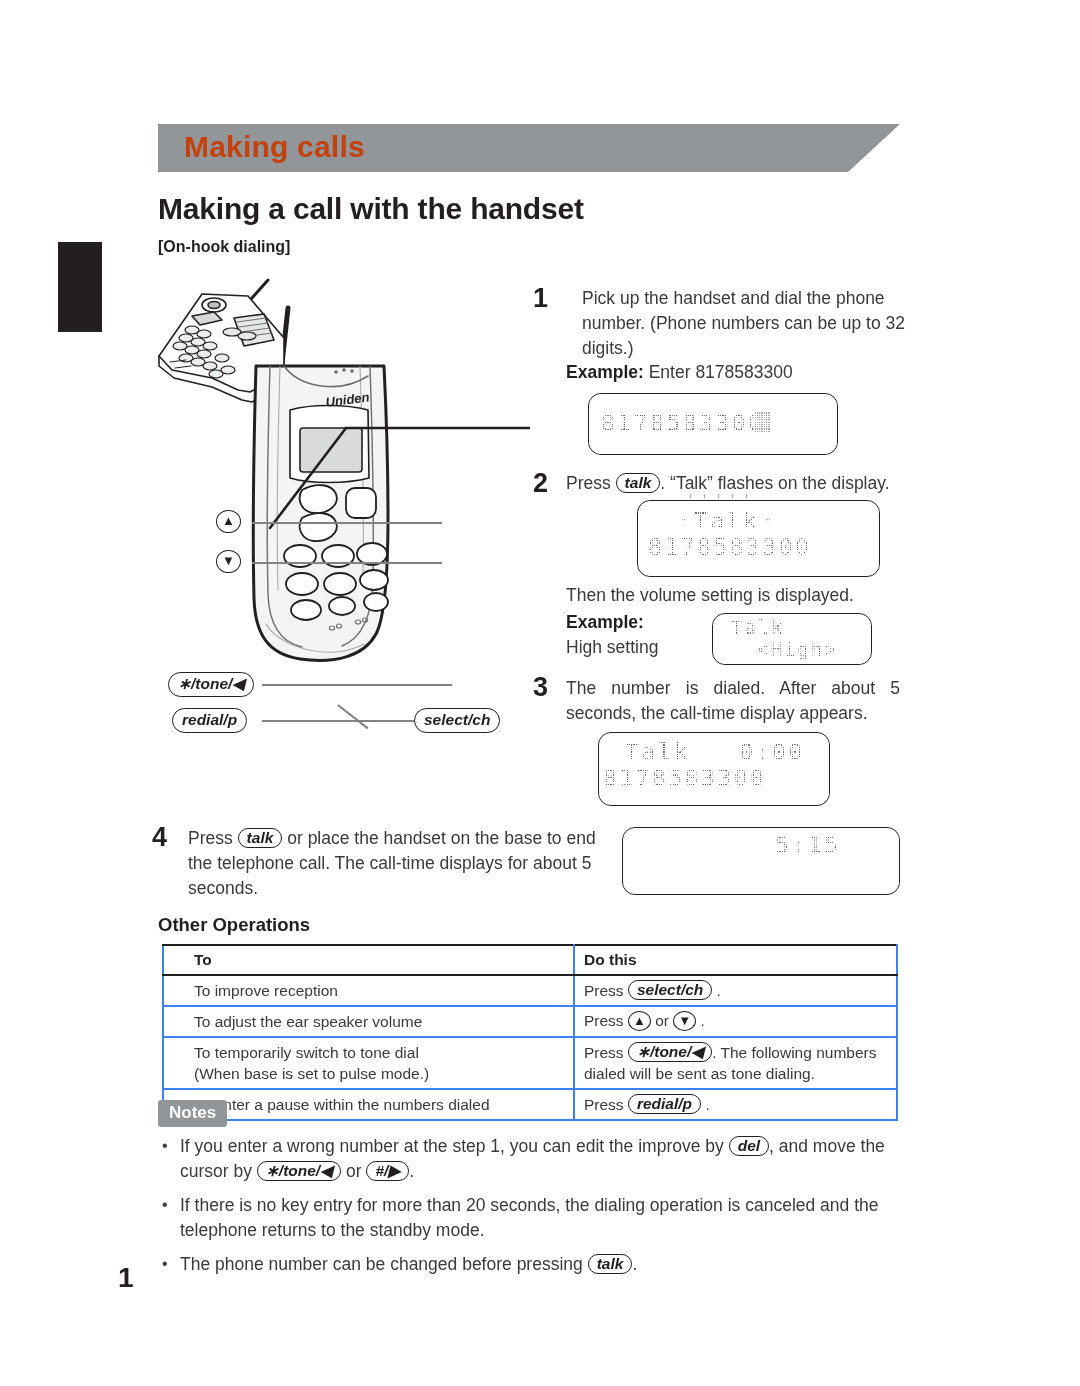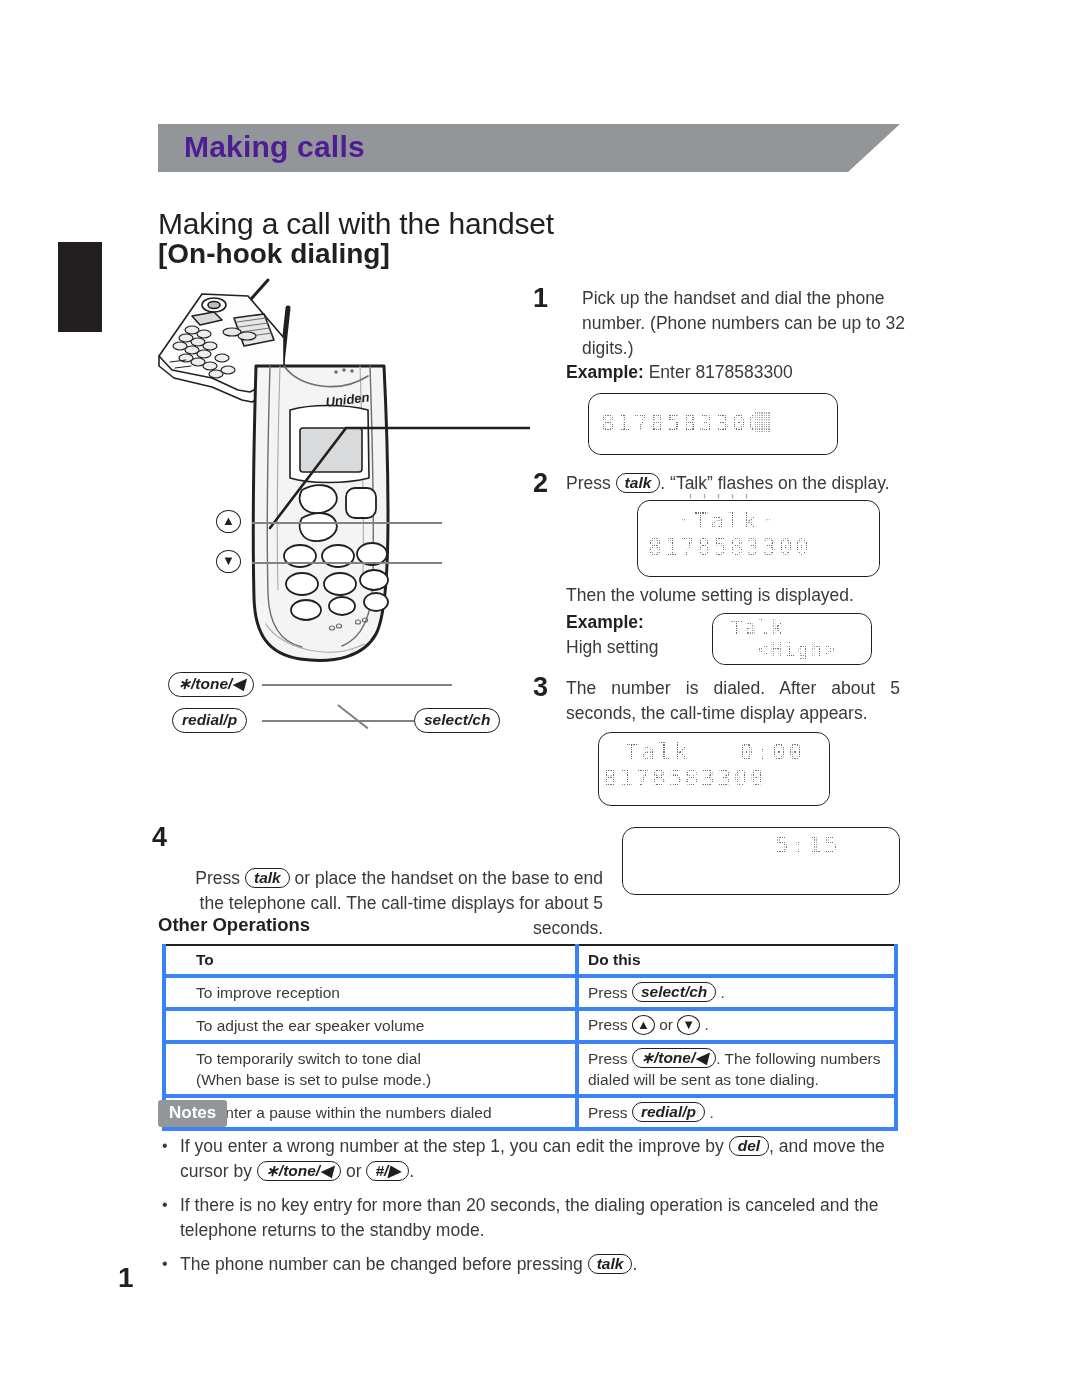--- a/index.html
+++ b/index.html
@@ -46,41 +46,40 @@
     -webkit-clip-path: polygon(0 0, 100% 0, 93.0% 100%, 0 100%);
     clip-path: polygon(0 0, 100% 0, 93.0% 100%, 0 100%);
   }
   .banner-title {
     position: absolute;
     left: 26px;
     top: 50%;
     transform: translateY(-52%);
     font-size: 30px;
     font-weight: bold;
-    color: #4c1d95;
+    color: #c2410c;
     letter-spacing: .2px;
     white-space: nowrap;
   }
 
   
   .h1 {
     position: absolute;
     left: 158px;
     top: 192px;
     font-size: 30px;
-    font-weight: normal;
+    font-weight: bold;
     letter-spacing: -.2px;
     white-space: nowrap;
-    margin-top: 15px;
   }
   .h2 {
     position: absolute;
     left: 158px;
     top: 238px;
-    font-size: 28px;
+    font-size: 16px;
     font-weight: bold;
     white-space: nowrap;
   }
 
   
   .step {
     position: absolute;
   }
   .step-num {
     position: absolute;
@@ -177,21 +176,21 @@
     position: absolute;
     left: 162px;
     top: 944px;
     width: 736px;
     border-collapse: collapse;
     font-size: 15.5px;
     color: #3a3a3c;
     table-layout: fixed;
   }
   table.ops td {
-    border: 4px solid #3b82f6;
+    border: 2px solid #3b82f6;
     padding: 4px 9px 5px 9px;
     vertical-align: middle;
     line-height: 19px;
   }
   table.ops tr.hdr td {
     font-weight: bold;
     color: #231f20;
     border-bottom: 2.2px solid #231f20;
     padding-top: 4px;
     padding-bottom: 5px;
@@ -467,21 +466,21 @@
   </div>
 
   <div class="lcd" style="left:598px; top:732px; width:232px; height:74px;">
     <div class="lcd-line" style="left:26px; top:6px;">Talk   0:00</div>
     <div class="lcd-line" style="left:4px; top:32px;">8178583300</div>
     <div class="dotmask"></div>
   </div>
 
   <div class="step">
     <div class="step-num" style="left:152px; top:824px;">4</div>
-    <div class="step-body" style="left:188px; top:866px; width:415px;text-align:right;">
+    <div class="step-body" style="left:188px; top:826px; width:415px;">
       <span>Press</span>
       <span class="key">talk</span>
       <span>or place the handset on the base to end the telephone call. The call-time displays for about 5 seconds.</span>
     </div>
   </div>
 
   <div class="lcd" style="left:622px; top:827px; width:278px; height:68px;">
     <div class="lcd-line" style="left:152px; top:4px;">5:15</div>
     <div class="dotmask"></div>
   </div>

